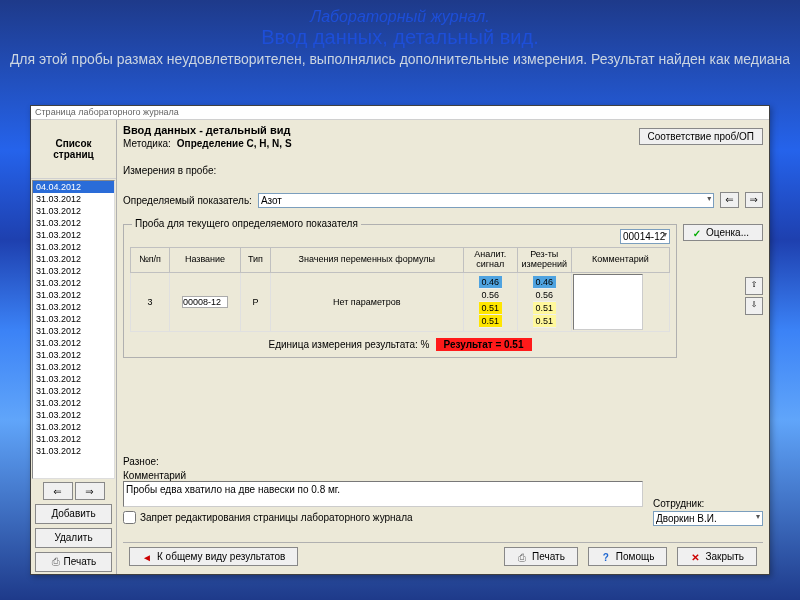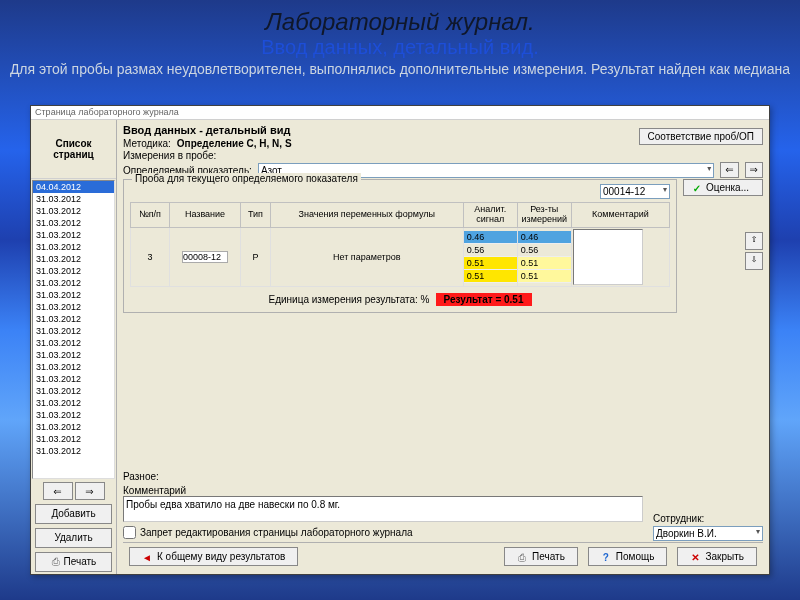--- a/index.html
+++ b/index.html
@@ -1,45 +1,45 @@
 <!DOCTYPE html>
 <html><head>
 <meta charset="utf-8">
 <style>
 * { box-sizing: border-box; margin: 0; padding: 0; font-family: Tahoma, Arial, sans-serif; font-size: 10px; }
 body { width: 800px; height: 600px; background: linear-gradient(180deg, #1e3a8a 0%, #2563eb 25%, #1e40af 40%, #3b82f6 55%, #60a5fa 70%, #1e3a8a 100%); overflow: hidden; }
 .slide-title { text-align: center; padding: 8px 0 0; }
-.slide-title h1 { font-size: 24px; font-style: italic; color: #0f172a; font-weight: normal; }
+.slide-title h1 { font-size: 16px; font-style: italic; color: #1d4ed8; font-weight: normal; }
 .slide-title h2 { font-size: 20px; color: #1d4ed8; font-weight: normal; }
 .slide-title p { font-size: 14px; color: #cbd5e1; margin-top: 2px; }
 .window { position: absolute; left: 30px; top: 105px; width: 740px; height: 470px; background: #ece9d8; border: 1px solid #404040; box-shadow: 2px 2px 6px rgba(0,0,0,0.3); }
 .titlebar { height: 14px; background: #fff; border-bottom: 1px solid #d0d0d0; padding: 1px 4px; font-size: 9px; color: #666; }
 .win-body { display: flex; height: calc(100% - 14px); }
 .sidebar { width: 86px; border-right: 1px solid #b0b0b0; display: flex; flex-direction: column; }
 .sidebar-header { font-weight: bold; text-align: center; padding: 18px; font-size: 10px; border-bottom: 1px solid #d0d0d0; background: #ece9d8; line-height: 1.1; }
 .page-list { flex: 1; overflow-y: auto; background: #fff; border: 1px inset #ddd; margin: 1px; }
 .page-item { padding: 1px 3px; font-size: 9px; cursor: pointer; white-space: nowrap; }
 .page-item.selected { background: #2a6cd8; color: #fff; }
 .sidebar-nav { display: flex; gap: 2px; padding: 2px; justify-content: center; }
 .nav-btn { width: 30px; height: 18px; border: 1px solid #888; background: #f0f0f0; font-size: 10px; cursor: pointer; }
 .side-btn { margin: 2px 4px; height: 20px; border: 1px solid #888; background: #f0f0f0; font-size: 10px; cursor: pointer; text-align: center; line-height: 18px; }
-.main { flex: 1; padding: 4px 6px; display: flex; flex-direction: column; gap: 1px; overflow: hidden; }
+.main { flex: 1; padding: 4px 6px; display: flex; flex-direction: column; gap: 16px; overflow: hidden; }
 .section-title { font-weight: bold; font-size: 11px; }
 .row { display: flex; align-items: center; gap: 6px; }
 .label { font-size: 10px; }
 .combo { border: 1px solid #7b9ebd; background: #fff; padding: 1px 2px; font-size: 10px; position: relative; }
 .combo::after { content: "▾"; position: absolute; right: 2px; top: 0; font-size: 8px; color: #555; }
 .btn { border: 1px solid #888; background: #f0f0f0; padding: 2px 8px; font-size: 10px; cursor: pointer; display: inline-flex; align-items: center; gap: 4px; }
 .btn-small { padding: 0 4px; height: 16px; line-height: 14px; }
 .fieldset { border: 1px solid #b0b0b0; padding: 4px 6px 6px; position: relative; }
 .fieldset .legend { position: absolute; top: -7px; left: 8px; background: #ece9d8; padding: 0 3px; font-size: 10px; }
 .tbl { width: 100%; border-collapse: collapse; }
 .tbl th { background: #ece9d8; border: 1px solid #c0c0c0; padding: 2px 3px; font-size: 9px; font-weight: normal; text-align: center; line-height: 1.1; }
 .tbl td { border: 1px solid #e0e0e0; padding: 1px 3px; font-size: 9px; text-align: center; vertical-align: middle; }
-.val-cell { display: flex; flex-direction: column; gap: 0; }
+.val-cell { display: flex; flex-direction: column; gap: 0; align-items: center; }
 .vv { padding: 1px 3px; text-align: left; font-size: 9px; border-bottom: 1px solid #eee; }
 .c-blue { background: #4fa3e0; color: #000; }
 .c-yellow { background: #ffe600; color: #000; }
 .c-yellow2 { background: #fff89c; color: #000; }
 .result-badge { background: #ff1a1a; color: #000; font-weight: bold; text-align: center; padding: 1px 8px; font-size: 10px; }
 .right-col { display: flex; flex-direction: column; align-items: flex-end; gap: 6px; }
 .scroll-btns { display: flex; flex-direction: column; gap: 2px; margin-top: 30px; }
 .scroll-btns .sb { width: 18px; height: 18px; border: 1px solid #888; background: #f0f0f0; font-size: 8px; text-align: center; line-height: 14px; cursor: pointer; }
 .textarea { width: 100%; height: 26px; border: 1px inset #ccc; background: #fff; padding: 2px; font-size: 10px; resize: none; }
 .checkbox-row { display: flex; align-items: center; gap: 4px; padding: 2px 0; }
@@ -132,21 +132,21 @@
         <div class="combo" style="flex:1;">Азот</div>
         <button class="btn btn-small">⇐</button>
         <button class="btn btn-small">⇒</button>
       </div>
 
       <div class="grid-main">
         <div class="grid-left">
           <div class="fieldset">
             <span class="legend">Проба для текущего определяемого показателя</span>
             <div class="row" style="justify-content:flex-end; margin-bottom:3px;">
-              <div class="combo" style="width:70px;">00014-12</div>
+              <div class="combo" style="width:50px;">00014-12</div>
             </div>
             <table class="tbl">
               <thead>
                 <tr>
                   <th>№п/п</th>
                   <th>Название</th>
                   <th>Тип</th>
                   <th>Значения переменных формулы</th>
                   <th>Аналит. сигнал</th>
                   <th>Рез-ты измерений</th>

